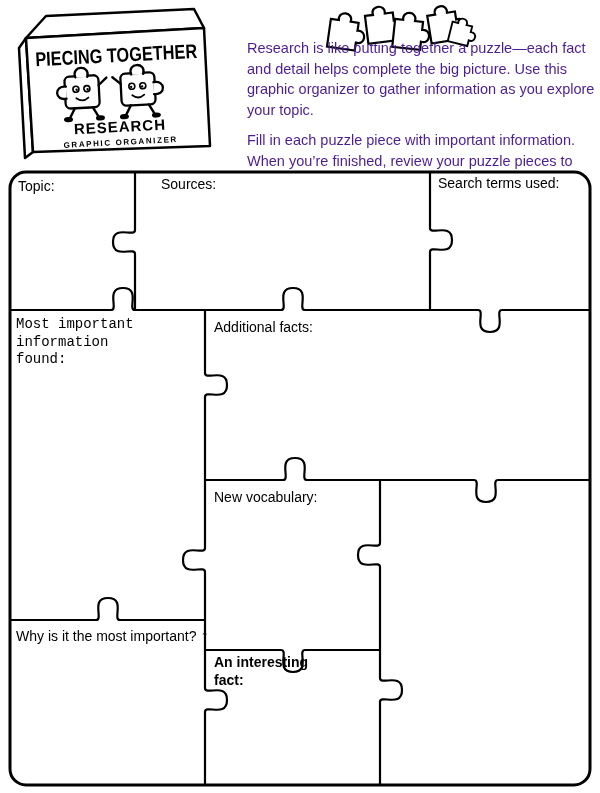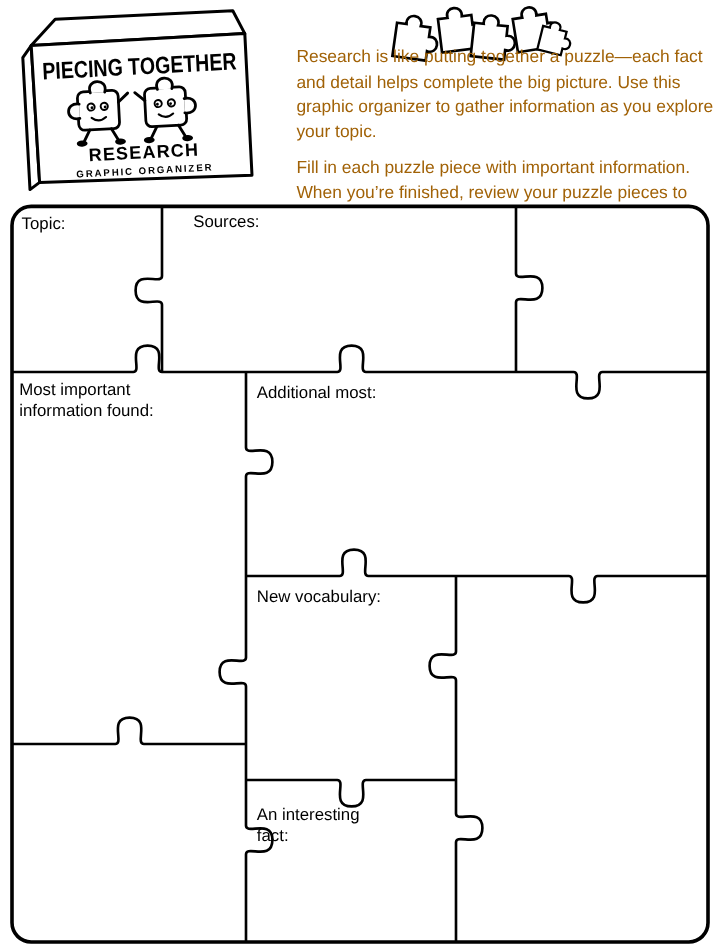--- a/index.html
+++ b/index.html
@@ -3,35 +3,35 @@
 <meta charset="utf-8">
 <title>Worksheet</title>
 <style>
   html,body{margin:0;padding:0;background:#fff;}
   .page{
     position:relative;width:600px;height:793px;background:#fff;
     font-family:"Liberation Sans",sans-serif;color:#111;overflow:hidden;
   }
   .box-logo{position:absolute;left:8px;top:6px;width:206px;height:158px;overflow:visible;}
   .cluster{position:absolute;left:318px;top:8px;width:170px;height:40px;overflow:visible;}
-  .intro{position:absolute;left:247px;top:38px;width:348px;font-size:14.5px;line-height:1.42;color:#a16207;}
+  .intro{position:absolute;left:247px;top:38px;width:348px;font-size:14.5px;line-height:1.42;color:#4c1d95;}
   .intro p{margin:0 0 10px 0;}
   .organizer{position:absolute;left:8px;top:170px;width:576px;height:617px;}
   .grid{position:absolute;left:0;top:0;width:584px;height:617px;}
   .piece-area{position:absolute;}
   .piece-label{position:absolute;font-size:14px;line-height:1.25;color:#000;}
   .lbl-topic{left:10px;top:8px;}
   .lbl-sources{left:153px;top:6px;}
   .lbl-search{left:430px;top:5px;}
-  .lbl-most{left:8px;top:146px;width:128px;}
+  .lbl-most{left:8px;top:146px;width:128px;font-family:Liberation Mono, monospace;}
   .lbl-add{left:206px;top:149px;}
   .lbl-vocab{left:206px;top:319px;}
   .lbl-draw{left:377px;top:318px;width:135px;}
   .lbl-why{left:8px;top:456px;white-space:nowrap;}
-  .lbl-fact{left:206px;top:500px;width:100px;}
+  .lbl-fact{left:206px;top:484px;width:100px;font-weight:bold;}
   .arrow{font-weight:bold;font-size:16px;}
   svg text{font-family:"Liberation Sans",sans-serif;fill:#000;}
 </style>
 </head>
 <body>
 
 <div class="page">
 
   <svg class="box-logo" viewBox="0 0 206 158">
 
@@ -118,19 +118,24 @@
     <div class="piece-area" style="left:422px;top:2px;width:160px;height:138px"></div>
     <div class="piece-area" style="left:2px;top:140px;width:195px;height:310px"></div>
     <div class="piece-area" style="left:197px;top:140px;width:385px;height:170px"></div>
     <div class="piece-area" style="left:197px;top:310px;width:175px;height:170px"></div>
     <div class="piece-area" style="left:372px;top:310px;width:210px;height:305px"></div>
     <div class="piece-area" style="left:2px;top:450px;width:195px;height:165px"></div>
     <div class="piece-area" style="left:197px;top:480px;width:175px;height:135px"></div>
 
     <div class="piece-label lbl-topic">Topic:</div>
     <div class="piece-label lbl-sources">Sources:</div>
+    <div class="piece-label lbl-search">Search terms used:</div>
     <div class="piece-label lbl-most">Most important information found:</div>
-    <div class="piece-label lbl-add">Additional most:</div>
+    <div class="piece-label lbl-add">Additional facts:</div>
     <div class="piece-label lbl-vocab">New vocabulary:</div>
+    <div class="piece-label lbl-why">
+      <span>Why is it the most important?</span>
+      <span class="arrow">↑</span>
+    </div>
     <div class="piece-label lbl-fact">An interesting fact:</div>
   </div>
 
 </div>
 
 </body></html>

